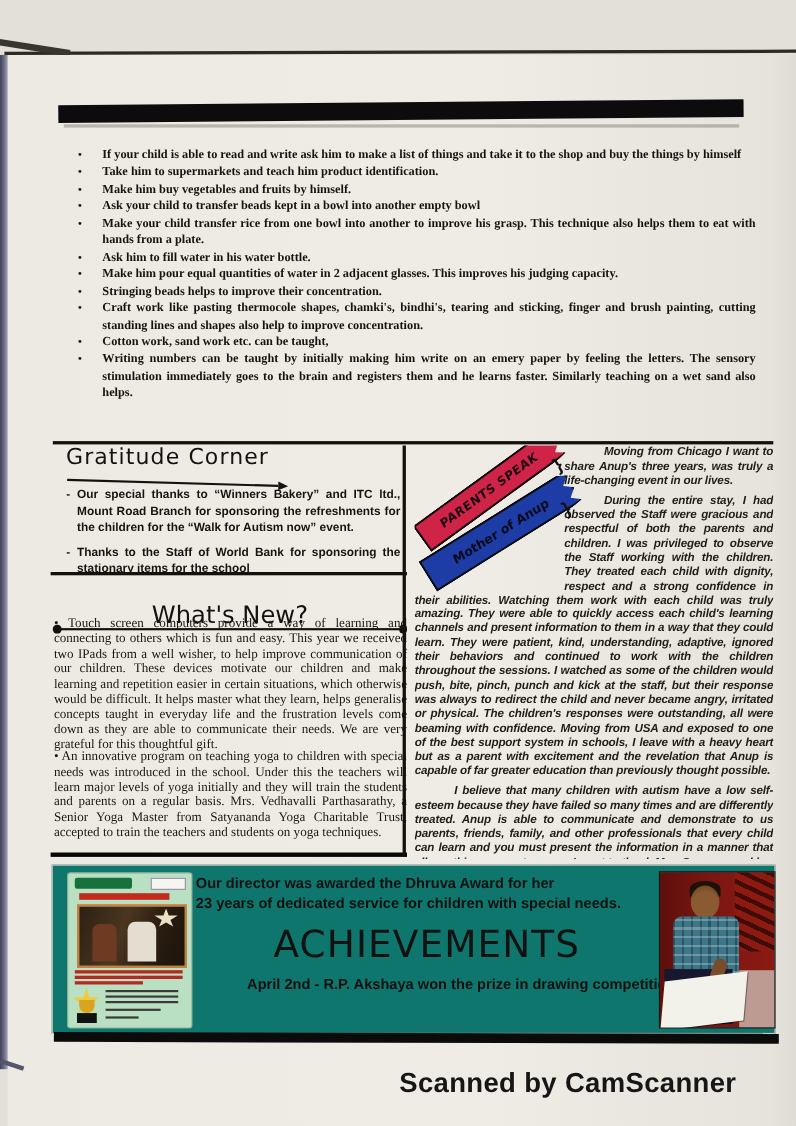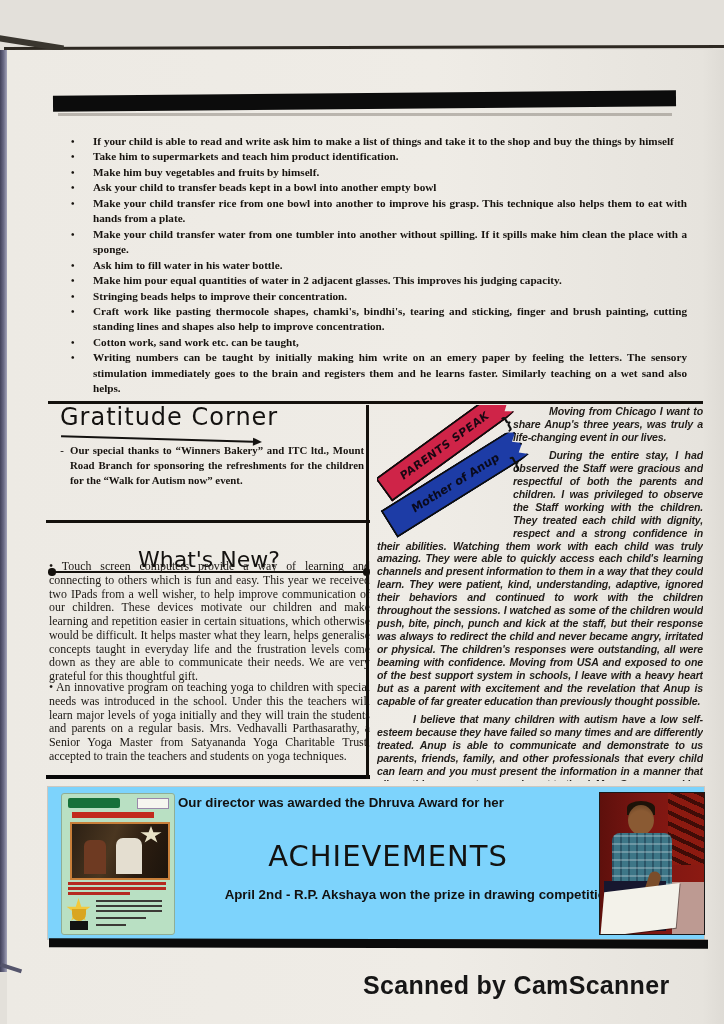--- a/index.html
+++ b/index.html
@@ -23,25 +23,25 @@
   .bullets li{display:flex;}
   .bullets li::before{content:"•";flex:0 0 22px;font-size:10px;}
   .bullets li.intro::before{content:"";flex:0 0 0;}
   .bullets li span{flex:1;text-align:justify;}
   
   .hr-main{position:absolute;left:48px;top:401px;width:655px;height:2.5px;background:#14110d;}
   .col-left{position:absolute;left:48px;top:403px;width:322px;height:378px;}
   .col-divider{position:absolute;left:366px;top:405px;width:2.5px;height:374px;background:#14110d;}
   .col-right{position:absolute;left:377px;top:405px;width:326px;height:376px;overflow:hidden;}
   
-  .grat-title{position:absolute;left:12px;top:0px;font-family:"DejaVu Sans",sans-serif;font-size:24px;letter-spacing:1px;color:#141210;}
+  .grat-title{position:absolute;left:12px;top:0px;font-family:"DejaVu Sans",sans-serif;font-size:20px;letter-spacing:1px;color:#141210;}
   .grat-underline{position:absolute;left:13px;top:35px;width:192px;height:2.2px;background:#141210;transform:rotate(1.6deg);}
   .grat-underline::after{content:"";position:absolute;right:-9px;top:-3.4px;width:0;height:0;
        border-left:9px solid #141210;border-top:4.5px solid transparent;border-bottom:4.5px solid transparent;}
-  .grat-items{position:absolute;left:6px;top:40px;width:310px;font-weight:700;font-size:10.8px;line-height:15px;font-family:Liberation Serif, serif;}
+  .grat-items{position:absolute;left:6px;top:40px;width:310px;font-weight:700;font-size:10.8px;line-height:15px;}
   .grat-item{display:flex;margin-bottom:7px;}
   .grat-item::before{content:"-";flex:0 0 16px;text-align:center;}
   .grat-item span{flex:1;text-align:justify;}
   .grat-bottom{position:absolute;left:-2px;top:117px;width:324px;height:3px;background:#14110d;}
   
   .wn-head{position:absolute;left:0;top:122px;width:322px;height:32px;margin-top:22px;}
   .wn-line{position:absolute;left:3px;right:3px;bottom:6px;height:2.2px;background:#14110d;}
   .wn-line::before,.wn-line::after{content:"";position:absolute;top:-2.6px;width:7.5px;height:7.5px;border-radius:50%;background:#14110d;}
   .wn-line::before{left:-3px;}
   .wn-line::after{right:-3px;}
@@ -62,27 +62,27 @@
   .ribbon-red .rb-text{transform:skewX(-8deg);}
   .ribbon-blue{left:0px;top:62px;width:152px;height:28px;background:#1d3ca6;transform:rotate(-32deg);
                font-size:11.5px;color:#0a0a1c;}
   .ribbon-blue .rb-text{transform:skewX(-6deg);}
   .flourish{position:absolute;font-size:17px;font-weight:700;color:#111;}
   .fl1{right:-6px;top:8px;transform:rotate(-30deg);}
   .fl2{right:-14px;top:48px;transform:rotate(-26deg);}
   .ps-p{margin:0 0 5px 0;text-align:justify;text-indent:36px;
         font-weight:700;font-size:10.6px;line-height:12.95px;letter-spacing:-0.15px;color:#201c18;font-style:italic;}
   
-  .ach-box{position:absolute;left:47px;top:786px;width:656px;height:152px;background:#7dd3fc;border:1px solid #ccc8c0;}
+  .ach-box{position:absolute;left:47px;top:786px;width:656px;height:152px;background:#0f766e;border:1px solid #ccc8c0;}
   .ach-box::after{content:"";position:absolute;left:1px;right:-4px;bottom:-9px;height:9px;background:#0b0b0b;transform:rotate(0.15deg);}
   .ach-line{position:absolute;left:130px;width:420px;font-weight:700;font-size:13.3px;color:#121110;}
   .ach-l1{top:8px;}
   .ach-l2{top:26px;}
   .ach-title{position:absolute;left:130px;width:420px;top:52px;text-align:center;
-             font-family:"DejaVu Sans",sans-serif;font-size:29px;letter-spacing:1px;color:#131210;}
+             font-family:"DejaVu Sans",sans-serif;font-size:34px;letter-spacing:1px;color:#131210;}
   .ach-l3{top:100px;left:146px;text-align:right;}
   .ach-l4{top:118px;left:146px;}
   
   .poster{position:absolute;left:13px;top:6px;width:112px;height:140px;background:#b9e0c3;border:1px solid #8fae96;border-radius:3px;}
   .po-logo{position:absolute;left:6px;top:4px;width:52px;height:10px;background:#17713a;border-radius:2px;}
   .po-badge{position:absolute;right:5px;top:4px;width:30px;height:9px;background:#f6f6f0;border:1px solid #98a;}
   .po-redline{position:absolute;left:10px;top:18px;width:82px;height:6px;background:#c22a1e;}
   .po-photo{position:absolute;left:8px;top:28px;width:96px;height:54px;border:2px solid #c87f3a;
             background:linear-gradient(110deg,#2c2014 0%,#4a3620 40%,#2a1c10 70%,#1c140c 100%);}
   .po-star-in{position:absolute;right:6px;top:2px;width:22px;height:18px;background:#e9e2c6;
@@ -144,23 +144,20 @@
       <li>
           <span>Make him buy vegetables and fruits by himself.</span>
         </li>
       <li>
           <span>Ask your child to transfer beads kept in a bowl into another empty bowl</span>
         </li>
       <li>
           <span>Make your child transfer rice from one bowl into another to improve his grasp. This technique also helps them to eat with hands from a plate.</span>
         </li>
       <li>
-          <span>Make your child transfer water from one tumbler into another without spilling. If it spills make him clean the place with a sponge.</span>
-        </li>
-      <li>
           <span>Ask him to fill water in his water bottle.</span>
         </li>
       <li>
           <span>Make him pour equal quantities of water in 2 adjacent glasses. This improves his judging capacity.</span>
         </li>
       <li>
           <span>Stringing beads helps to improve their concentration.</span>
         </li>
       <li>
           <span>Craft work like pasting thermocole shapes, chamki's, bindhi's, tearing and sticking, finger and brush painting, cutting standing lines and shapes also help to improve concentration.</span>
@@ -175,20 +172,23 @@
   </div>
 
   <div class="hr-main"></div>
 
   <div class="col-left">
     <div class="grat-title">Gratitude Corner</div>
     <div class="grat-underline"></div>
     <div class="grat-items">
       <div class="grat-item">
           <span>Our special thanks to “Winners Bakery” and ITC ltd.,  Mount Road Branch for sponsoring the refreshments for the children for the “Walk for Autism now” event.</span>
+        </div>
+      <div class="grat-item">
+          <span>Thanks to the Staff of World Bank for sponsoring the stationary items for the school</span>
         </div>
     </div>
     <div class="grat-bottom"></div>
 
     <div class="wn-head">
       <div class="wn-line"></div>
       <div class="wn-title">What's New?</div>
     </div>
     <div class="wn-p wn-p1">Touch screen computers provide a way of learning and connecting to others which is fun and easy. This year we received two IPads from a well wisher, to help improve communication of our children. These devices motivate our children and make learning  and repetition easier in certain situations, which otherwise would be difficult. It helps master what they learn, helps generalise concepts taught in everyday life and the frustration levels come down as they are able to communicate their needs. We are very grateful for this thoughtful gift.</div>
     <div class="wn-p wn-p2">An innovative program on teaching yoga to children with special needs was introduced in the school. Under this the teachers will learn major levels of yoga initially and they will train the students and parents on a regular basis. Mrs. Vedhavalli Parthasarathy, a Senior Yoga Master from Satyananda Yoga Charitable Trust, accepted to train the teachers and students on yoga techniques.</div>
@@ -231,20 +231,21 @@
       <div class="po-textline" style="top:106px;width:66px;"></div>
       <div class="po-textline" style="top:111px;width:66px;"></div>
       <div class="po-textline" style="top:116px;width:66px;"></div>
       <div class="po-textline" style="top:123px;width:50px;"></div>
       <div class="po-textline" style="top:130px;width:30px;"></div>
       <div class="po-trophy-cup"></div>
       <div class="po-trophy-base"></div>
     </div>
 
     <div class="ach-line ach-l1">Our director was awarded the Dhruva Award for her</div>
+    <div class="ach-line ach-l2">23 years of dedicated service for children with special needs.</div>
     <div class="ach-title">ACHIEVEMENTS</div>
     <div class="ach-line ach-l3">April 2nd - R.P. Akshaya won the prize in drawing competition</div>
 
     <div class="photo">
       <div class="ph-chair"></div>
       <div class="ph-bed"></div>
       <div class="ph-hair"></div>
       <div class="ph-head"></div>
       <div class="ph-shirt"></div>
       <div class="ph-pants"></div>

